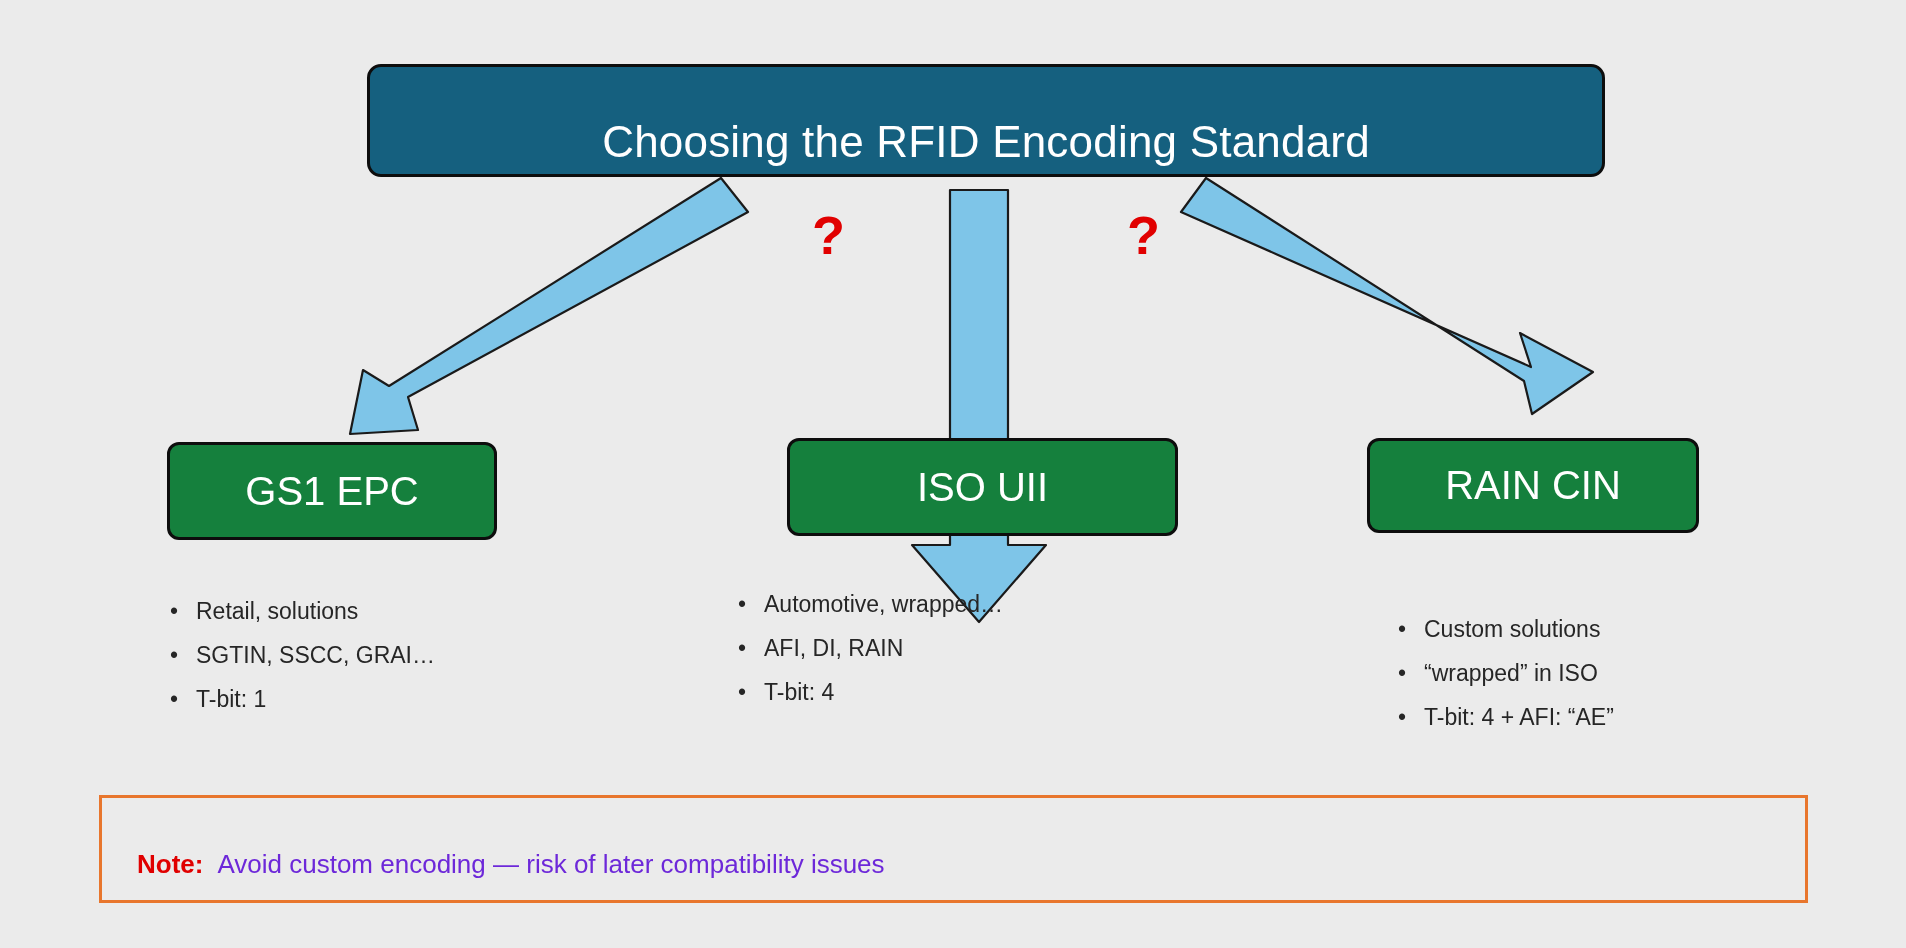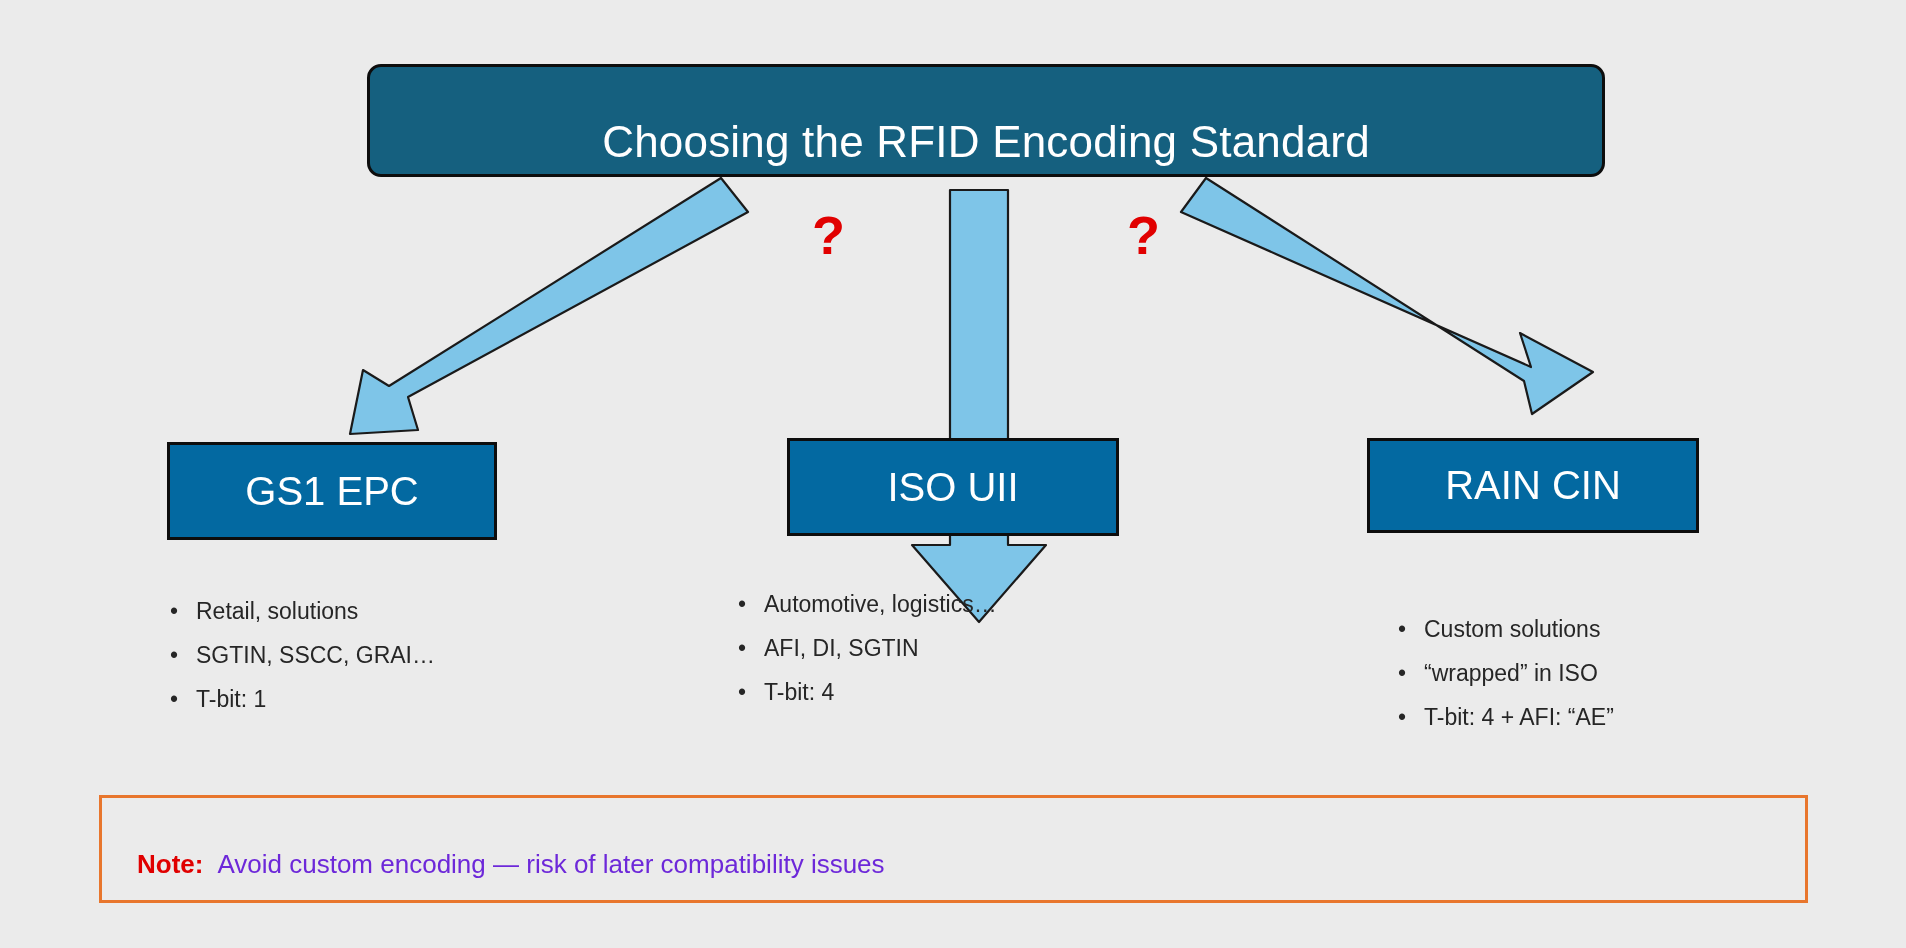--- a/index.html
+++ b/index.html
@@ -54,38 +54,38 @@
     font-weight: 400;
     letter-spacing: 0.2px;
     white-space: nowrap;
     font-family: "Liberation Sans Narrow", "Liberation Sans", sans-serif;
     margin-top: 43px;
   }
 
   
   .opt-box {
     position: absolute;
-    background: #0369a1;
+    background: #15803d;
     border: 3px solid #0d0d0d;
-    border-radius: 0;
+    border-radius: 12px;
     box-sizing: border-box;
     display: flex;
     align-items: center;
     justify-content: center;
   }
   .opt-label {
     color: #ffffff;
     font-size: 40px;
     font-weight: 400;
     white-space: nowrap;
     font-family: "Liberation Sans", sans-serif;
   }
 
   #box-gs1  { left: 167px;  top: 442px; width: 330px; height: 98px; }
-  #box-iso  { left: 787px;  top: 438px; width: 332px; height: 98px; }
+  #box-iso  { left: 787px;  top: 438px; width: 391px; height: 98px; }
   #box-rain { left: 1367px; top: 438px; width: 332px; height: 95px; justify-content: center; }
 
   
   .qmark {
     position: absolute;
     color: #e10000;
     font-size: 54px;
     font-weight: bold;
     font-family: "Liberation Sans", sans-serif;
     line-height: 1;
@@ -193,25 +193,25 @@
     </li>
     <li>
       <span class="dot">•</span>
       <span>T-bit: 1</span>
     </li>
   </ul>
 
   <ul class="bullets" id="list-iso">
     <li>
       <span class="dot">•</span>
-      <span>Automotive, logistics…</span>
-    </li>
-    <li>
-      <span class="dot">•</span>
-      <span>AFI, DI, SGTIN</span>
+      <span>Automotive, wrapped…</span>
+    </li>
+    <li>
+      <span class="dot">•</span>
+      <span>AFI, DI, RAIN</span>
     </li>
     <li>
       <span class="dot">•</span>
       <span>T-bit: 4</span>
     </li>
   </ul>
 
   <ul class="bullets" id="list-rain">
     <li>
       <span class="dot">•</span>

